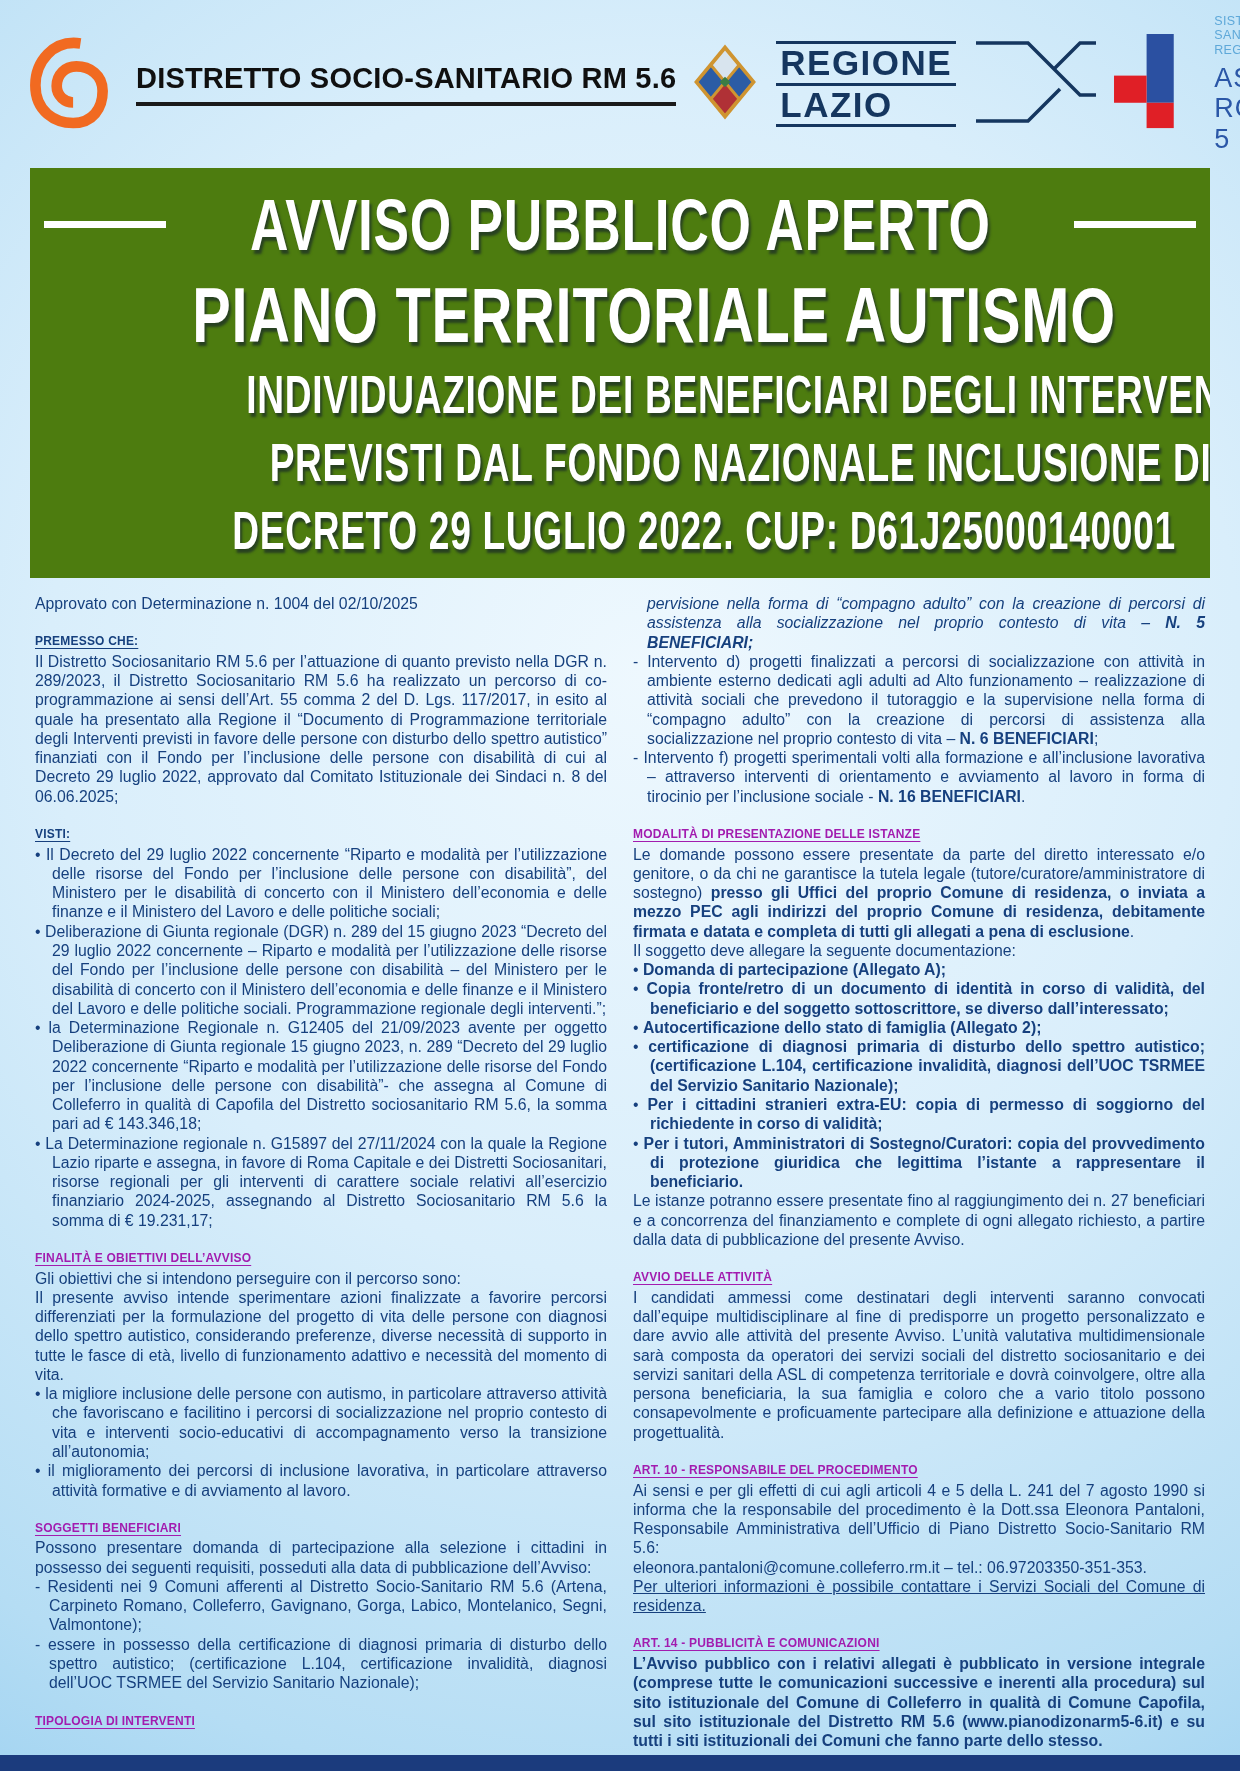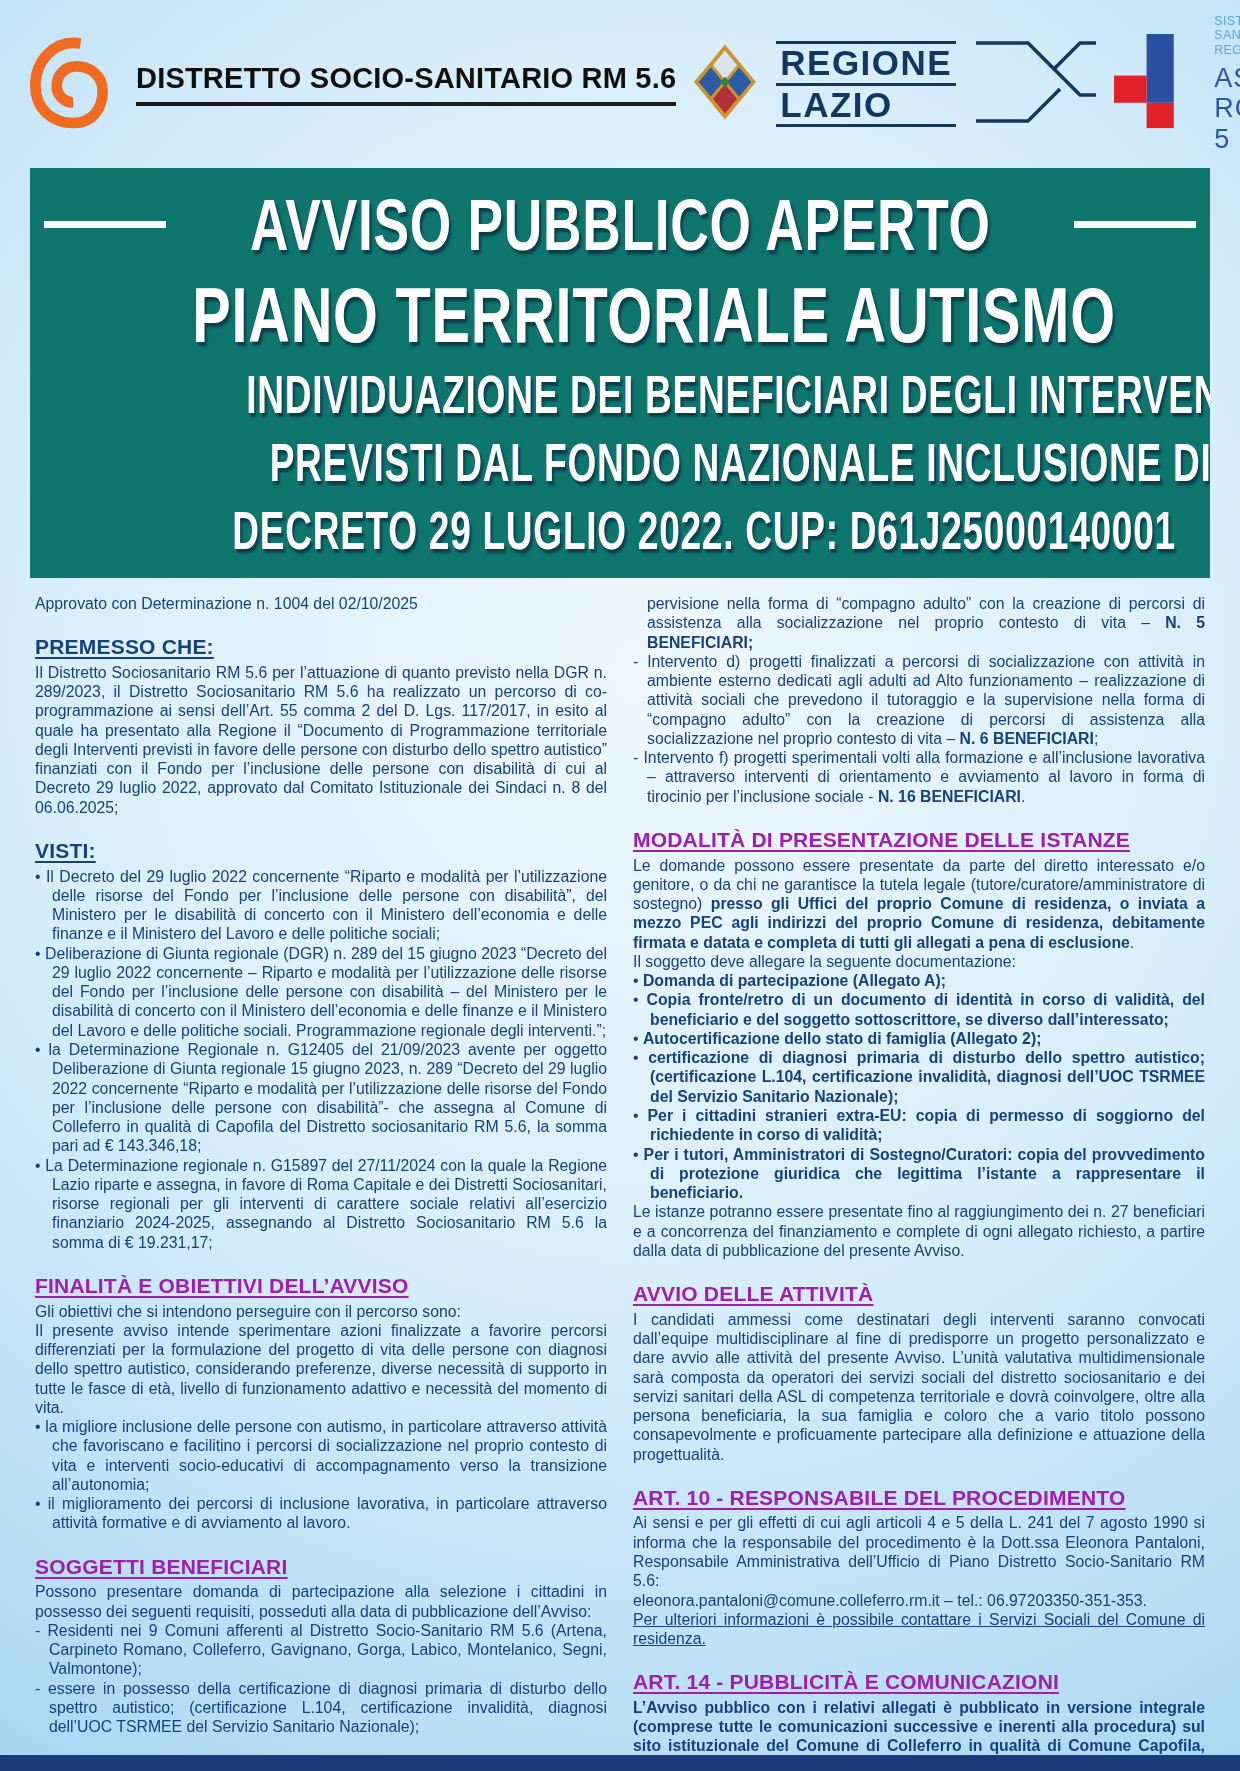--- a/index.html
+++ b/index.html
@@ -13,37 +13,37 @@
   .hleft{display:flex;align-items:center;gap:26px;}
   .district{font-size:29px;font-weight:700;color:#101010;letter-spacing:.2px;border-bottom:4px solid #1a1a1a;padding-bottom:7px;white-space:nowrap;}
   .hmid{display:flex;align-items:center;gap:20px;}
   .rl-text{display:inline-block;}
   .rl-word{font-size:35px;font-weight:700;color:#15365f;letter-spacing:1.5px;line-height:1.05;padding:1px 4px;}
   .rl-line{height:3px;background:#15365f;}
   .hright{display:flex;align-items:center;gap:14px;}
   .ssr{font-size:12.5px;color:#5ea8d9;letter-spacing:.4px;line-height:1.15;}
   .asl-big{font-size:27px;color:#2b57a7;letter-spacing:1px;line-height:1.12;}
   
-  .banner{position:relative;margin:0 30px;height:398px;background:#0f766e;display:flex;flex-direction:column;align-items:center;justify-content:space-evenly;padding:6px 0;overflow:hidden;}
+  .banner{position:relative;margin:0 30px;height:398px;background:#4d7c0f;display:flex;flex-direction:column;align-items:center;justify-content:space-evenly;padding:6px 0;overflow:hidden;}
   .bl{line-height:1;white-space:nowrap;display:block;text-align:center;width:100%;}
   .bl>span{display:inline-block;transform:scaleX(.74);transform-origin:50% 50%;color:#fff;font-weight:700;letter-spacing:1px;text-shadow:3px 4px 3px rgba(10,16,48,.55);}
   .bl1>span{font-size:72px;}
   .bl2>span{font-size:78px;}
   .bl3>span,.bl4>span,.bl5>span{font-size:53px;transform:scaleX(.70);}
   .brule{position:absolute;width:122px;height:7px;background:#fff;top:53px;}
   .brule.l{left:14px}.brule.r{right:14px}
   
   .bodywrap{display:flex;gap:26px;padding:16px 35px 0;}
   .col{width:572px;font-size:15.8px;line-height:1.22;color:#16407e;}
-  .h{font-size:21px;margin:21px 0 3px;font-weight:700;text-decoration:underline;text-underline-offset:3px;letter-spacing:.2px;color:#16407e;}
+  .h{font-size:12px;margin:21px 0 3px;font-weight:700;text-decoration:underline;text-underline-offset:3px;letter-spacing:.2px;color:#16407e;}
   .h.red{color:#a21caf;}
   .p{text-align:justify;}
   .li{padding-left:17px;text-indent:-17px;text-align:justify;}
   .li2{padding-left:14px;text-indent:-14px;text-align:justify;}
-  .cont{text-indent:0;}
+  .cont{text-indent:0;font-style:italic;}
   .b{font-weight:700;}
   .u{text-decoration:underline;}
   .bottombar{position:absolute;left:0;right:0;bottom:0;height:16px;background:#1b3b7d;}
 </style>
 </head>
 <body>
 
 <div class="header">
   <div class="hleft">
     <span>

